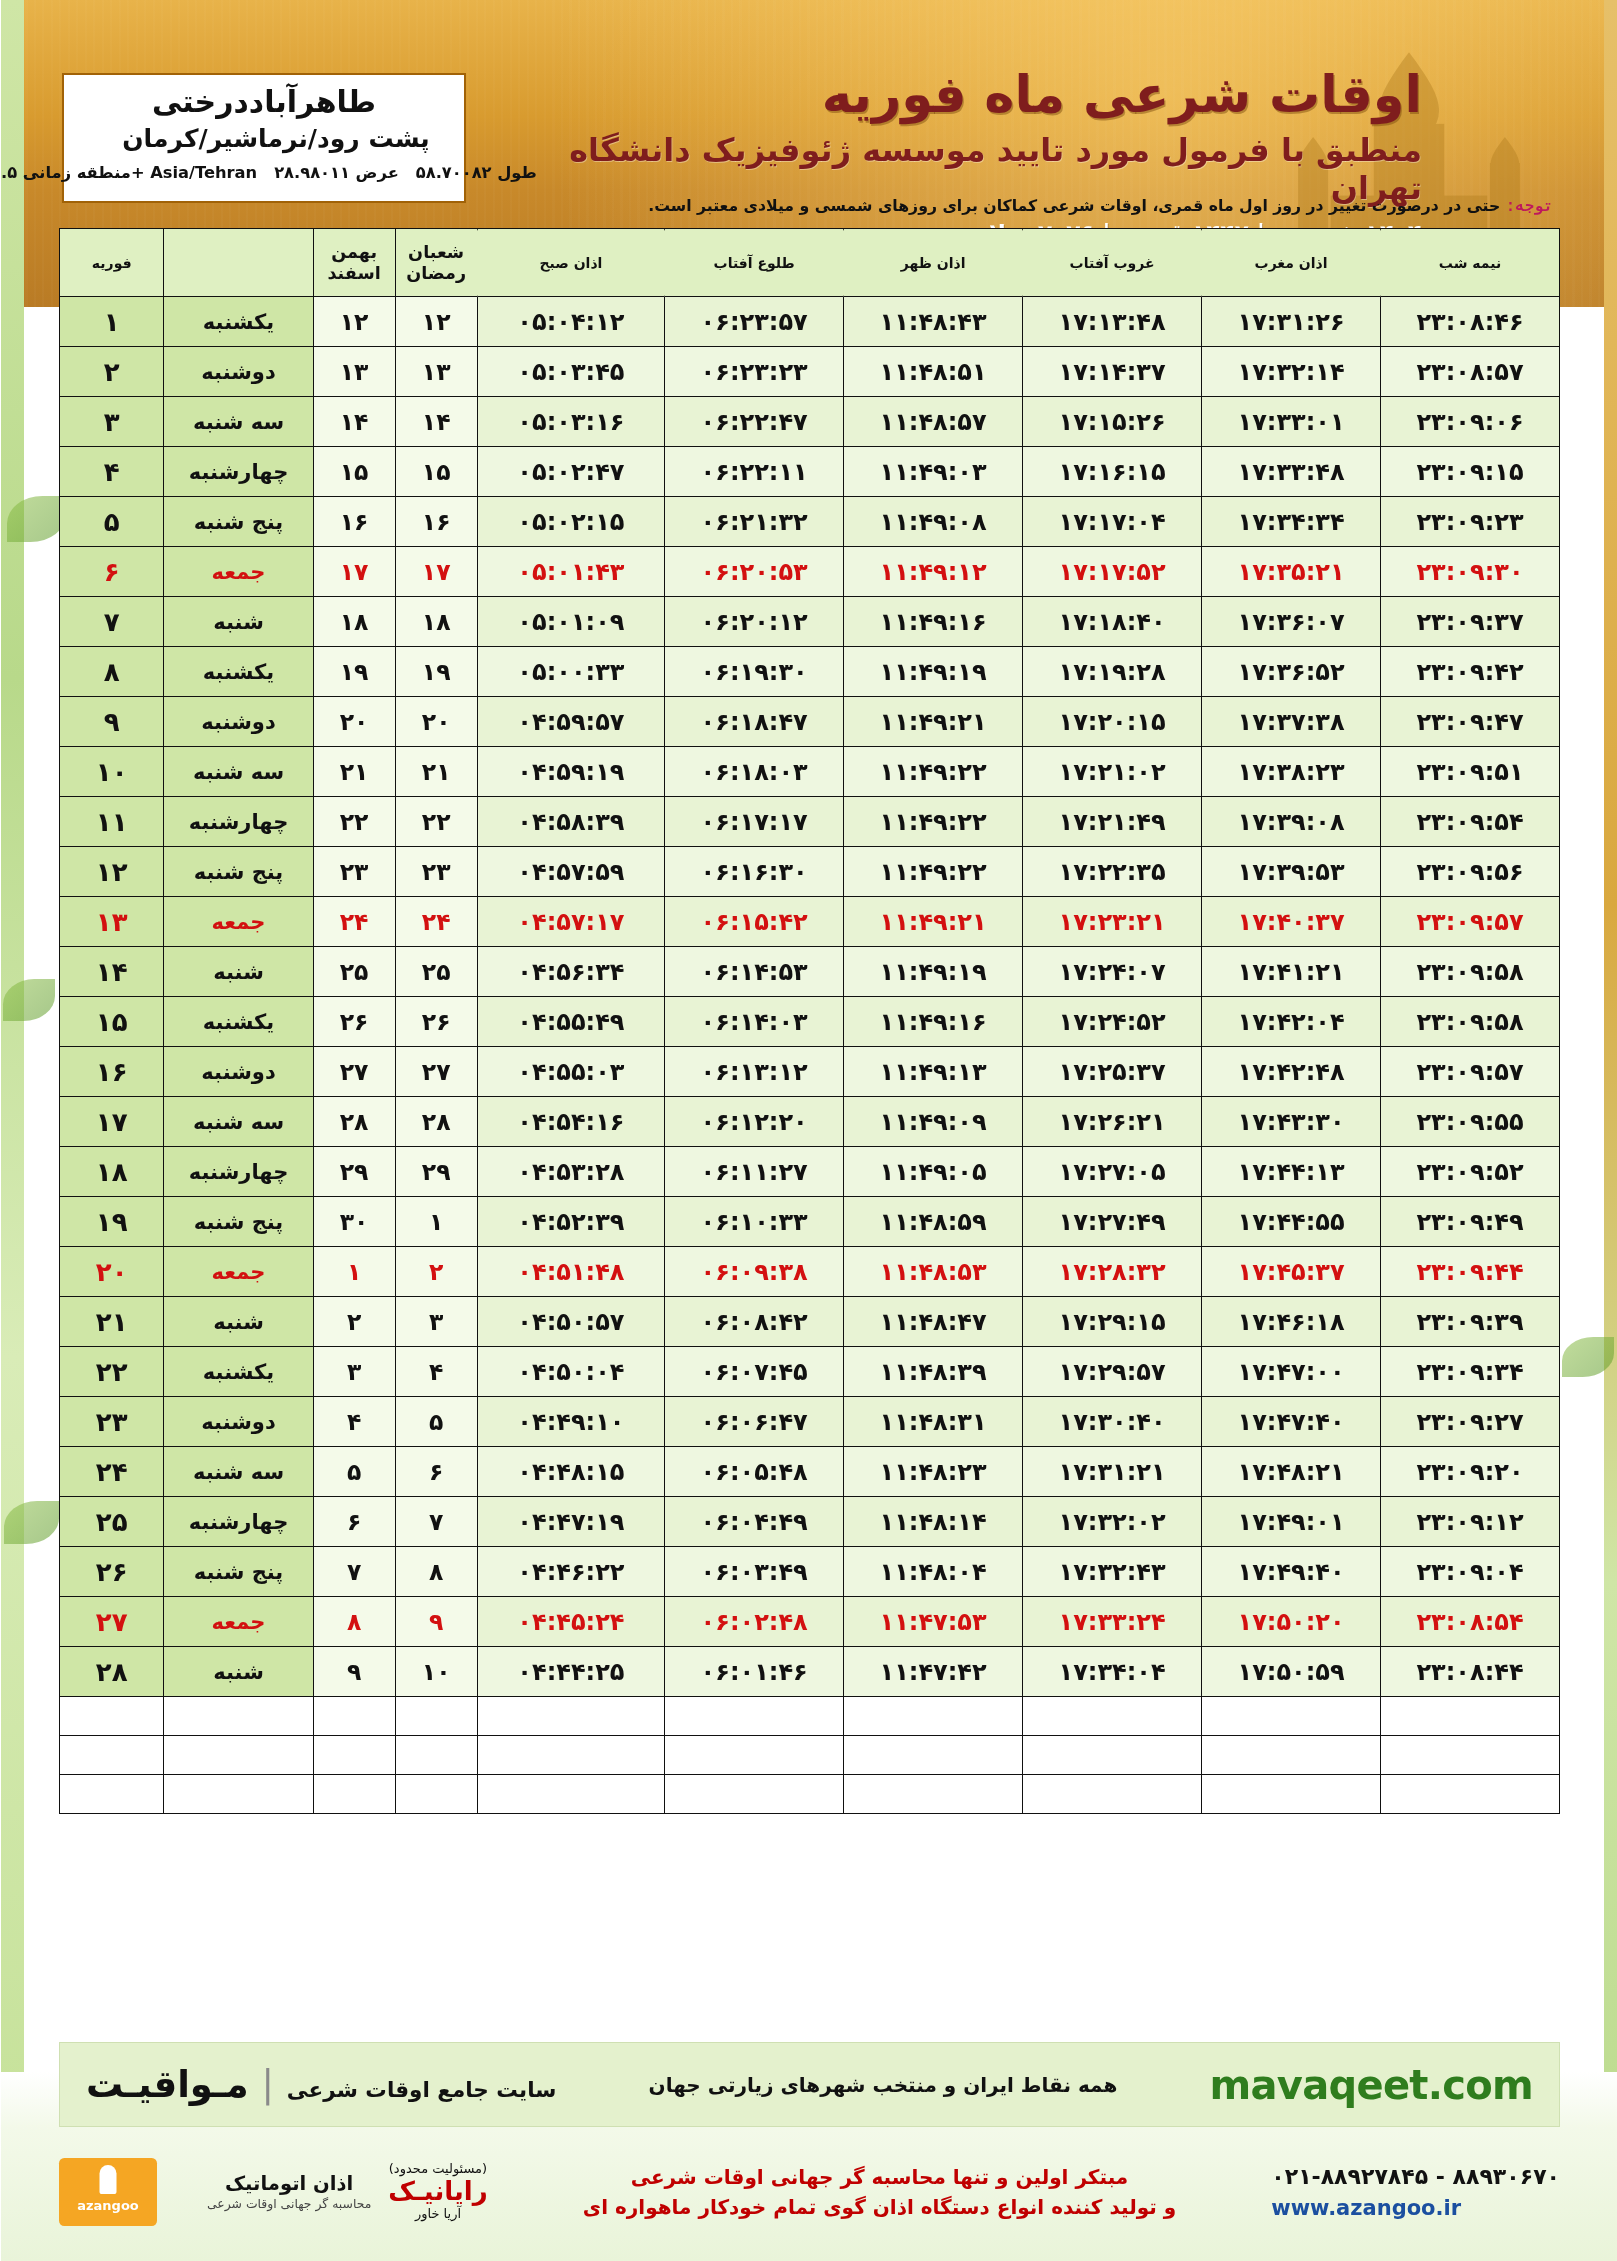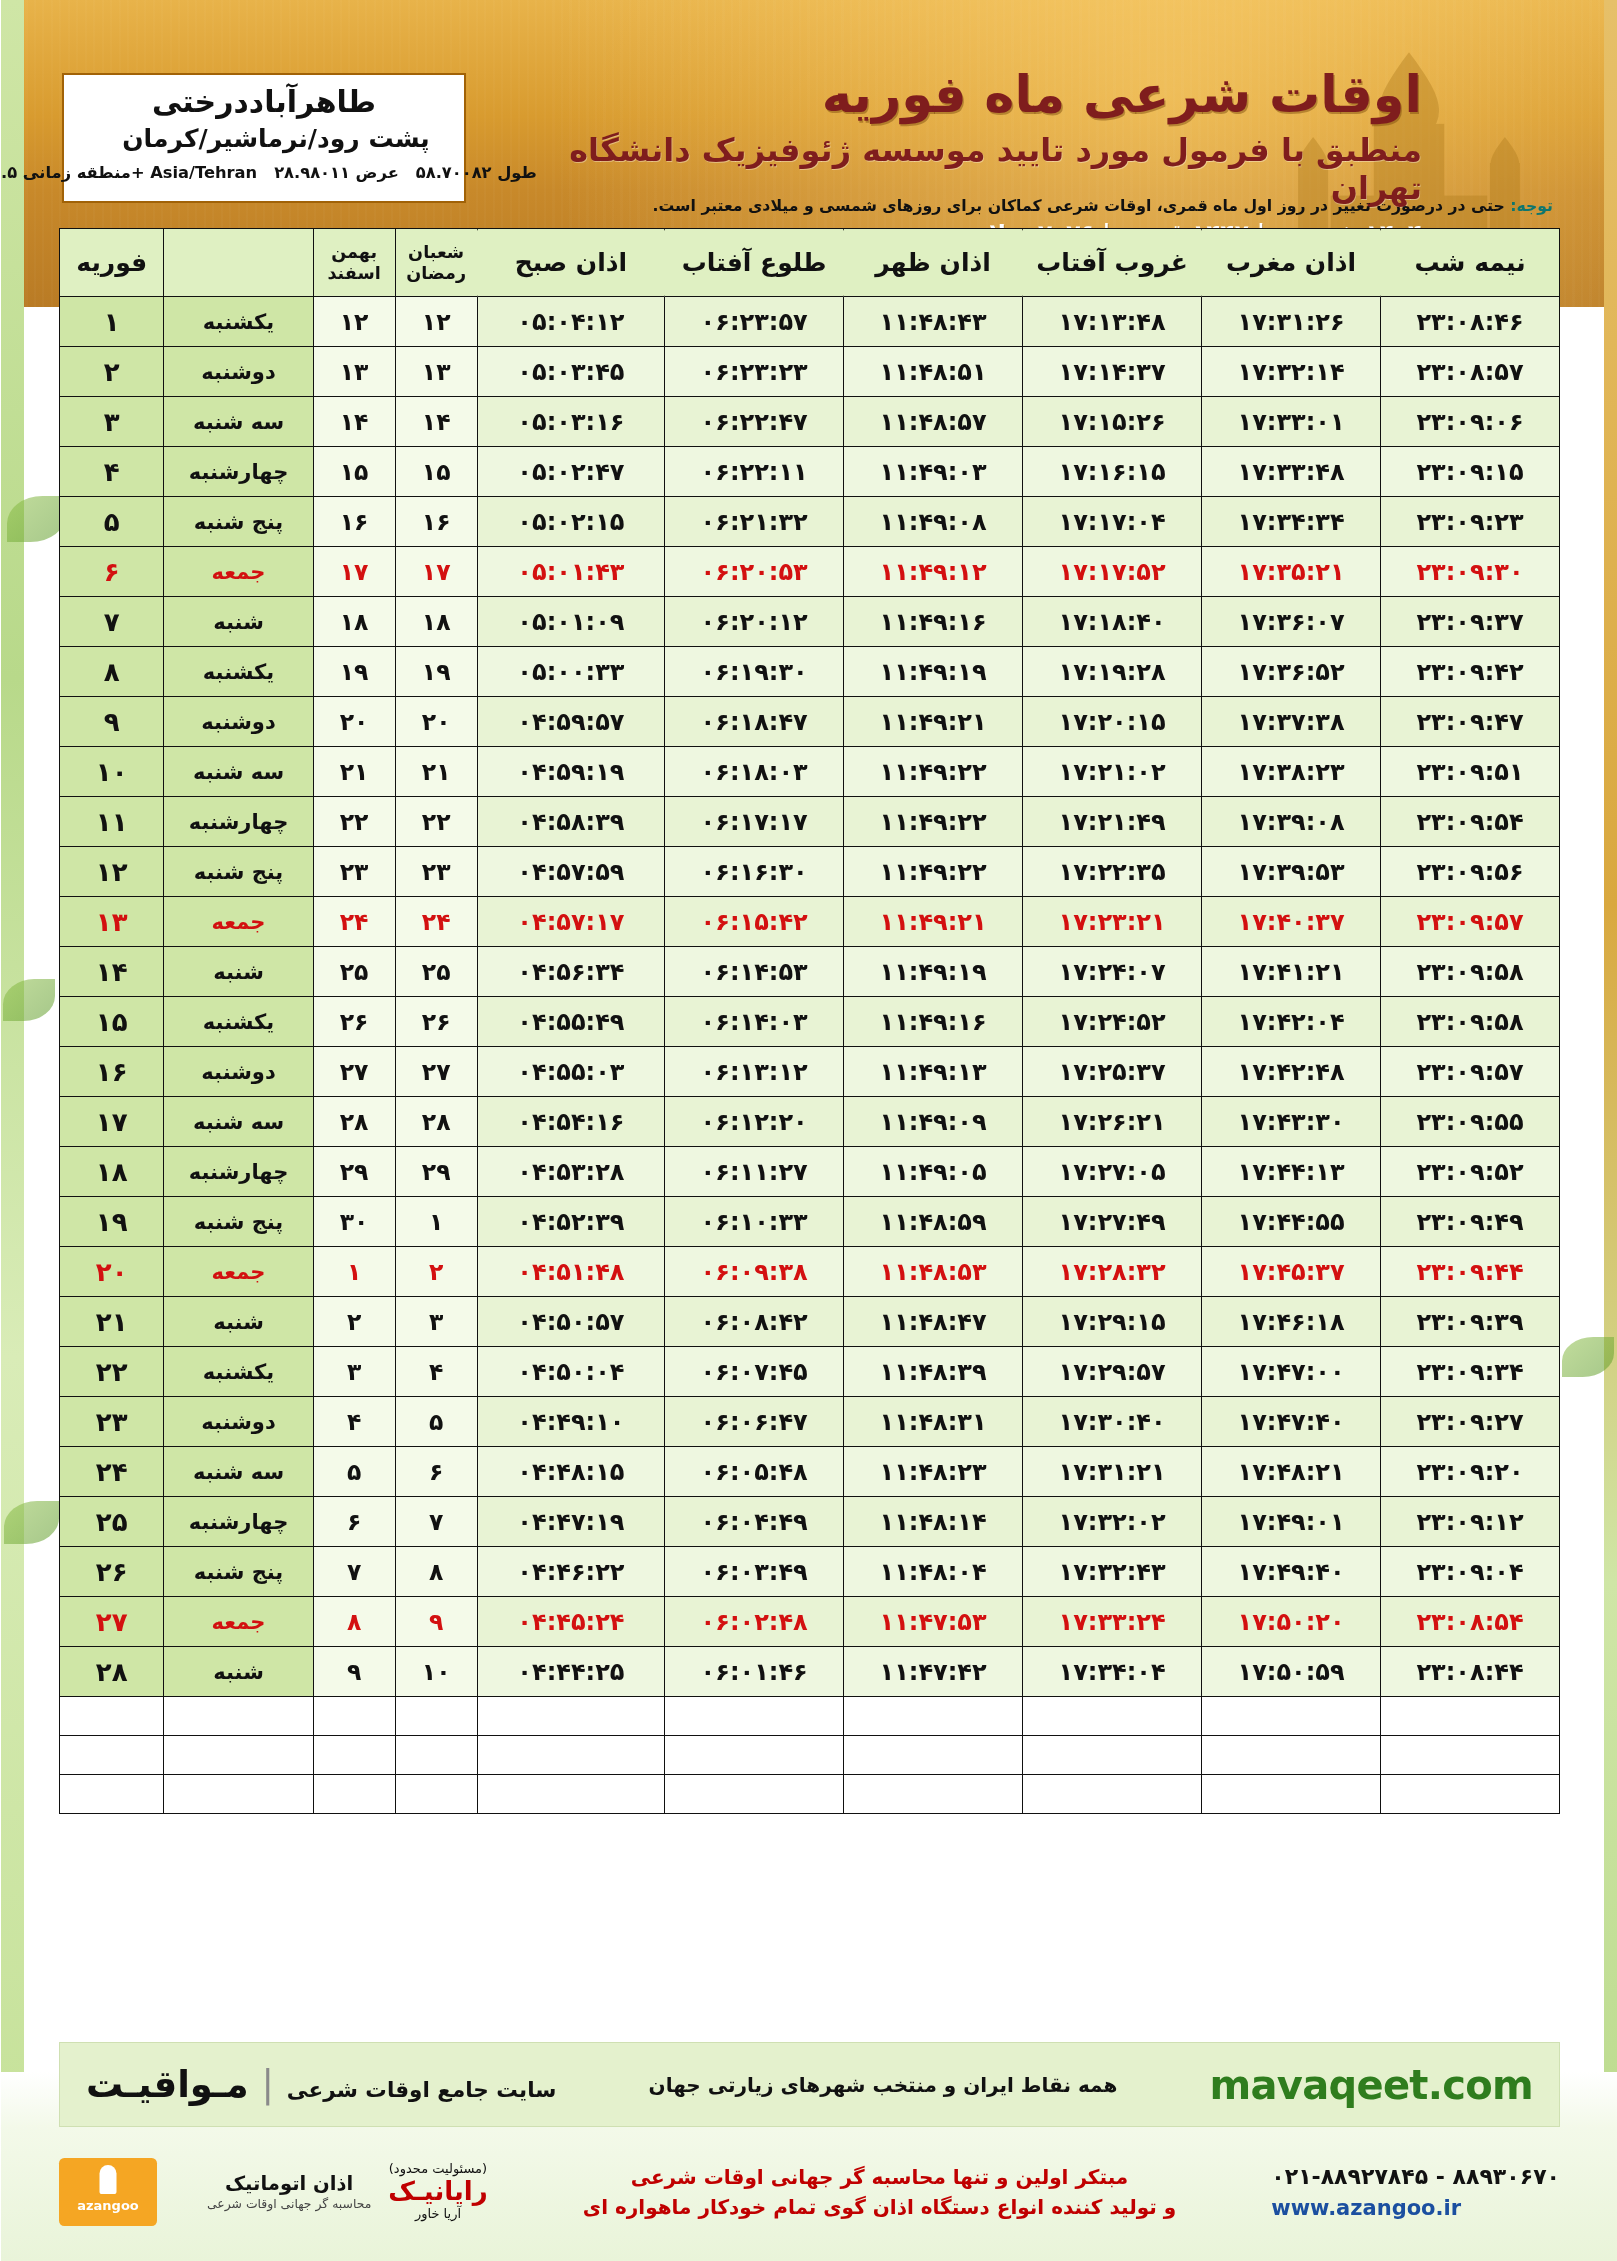--- a/index.html
+++ b/index.html
@@ -77,30 +77,30 @@
   .city-coord {
     font-size:16.3px; color:#111; margin-top:10.4px; direction:ltr;
     display:flex; justify-content:center; gap:17px; font-weight:bold;
   }
   .city-coord span { white-space:nowrap; }
 
   .note {
     position:absolute; right:65px; top:196px; width:1487px;
     text-align:right; font-size:15.7px; color:#111; font-weight:bold;
   }
-  .note .note-label { color:#0f766e; }
+  .note .note-label { color:#be185d;font-family:Liberation Mono, monospace; }
 
   
   .table-wrap {
     position:absolute; top:228px; left:59px; width:1501px;
   }
   table { border-collapse:collapse; width:1501px; table-layout:fixed; }
   thead th {
     background:#dff0c2; border:1.3px solid #111; height:68px;
-    font-size:25px; font-weight:bold; color:#111; position:relative;
+    font-size:14px; font-weight:bold; color:#111; position:relative;
   }
   thead th.arrowcol:after{
     content:""; position:absolute; left:-0.7px; top:0; width:0; height:0;
     border-top:34px solid transparent; border-bottom:34px solid transparent;
     border-left:17px solid #dff0c2;
   }
   col.c-feb   { width:98px; }
   col.c-day   { width:140px; }
   col.c-bahman{ width:77px; }
   col.c-shaban{ width:77px; }

